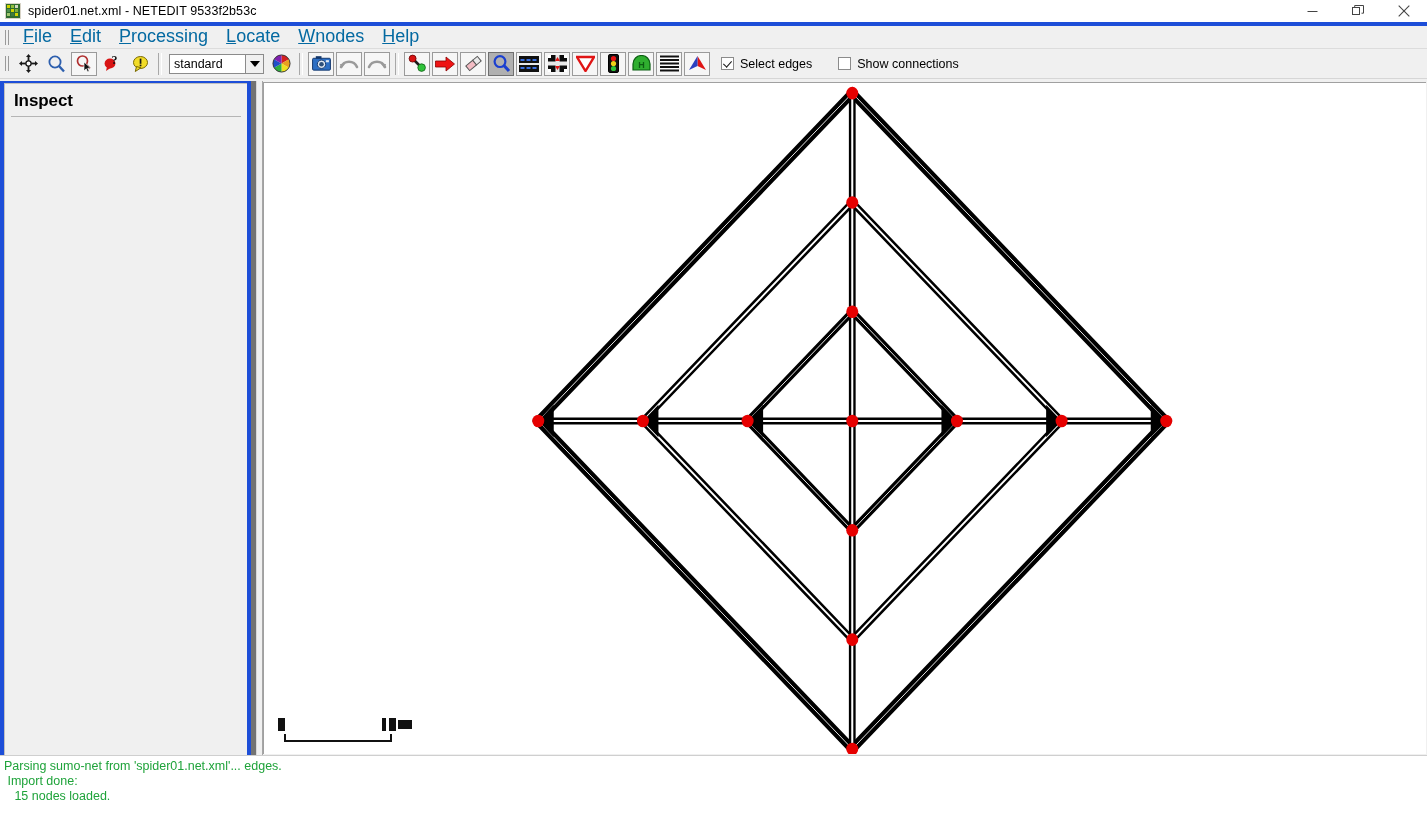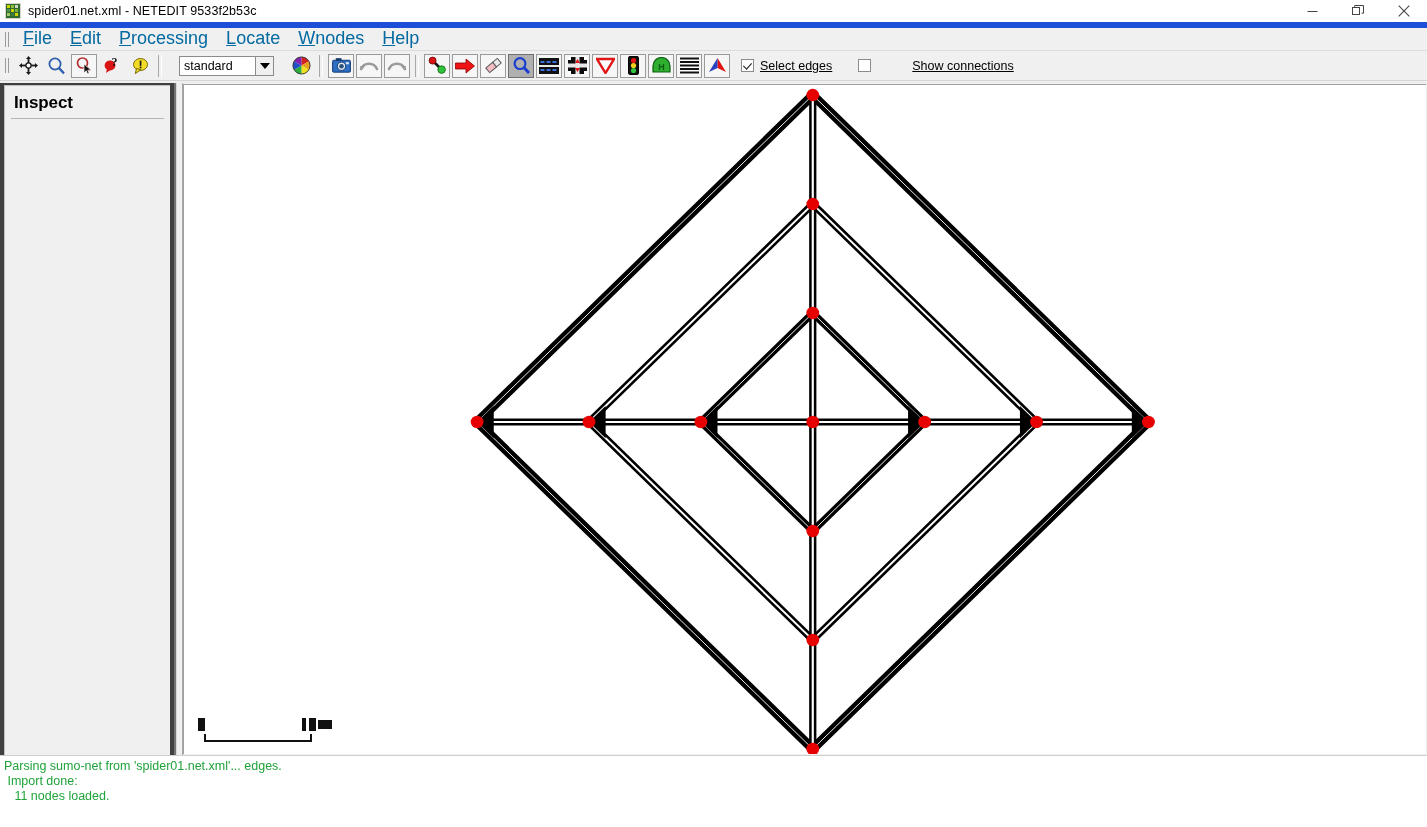--- a/index.html
+++ b/index.html
@@ -25,21 +25,21 @@
     flex-direction: column;
   }
 
   
   .titlebar {
     height: 22px;
     background: #ffffff;
     display: flex;
     align-items: center;
     flex: 0 0 auto;
-    border-bottom: 6px solid #1d4ed8;
+    border-bottom: 4px solid #1d4ed8;
   }
   .titlebar-icon {
     width: 16px;
     height: 16px;
     margin-left: 5px;
     margin-right: 7px;
     flex: 0 0 auto;
     position: relative;
   }
   .title-text {
@@ -141,21 +141,21 @@
   .tb-btn svg { display: block; }
 
   .combo {
     width: 95px;
     height: 20px;
     border: 1px solid #8b8b8b;
     background: #ffffff;
     display: flex;
     align-items: center;
     box-sizing: border-box;
-    margin: 0 13px;
+    margin: 0 3px;
     flex: 0 0 auto;
   }
   .combo-text {
     flex: 1 1 auto;
     padding-left: 4px;
     font-size: 12.5px;
     color: #000;
     white-space: nowrap;
     overflow: hidden;
   }
@@ -176,21 +176,20 @@
     border-right: 5px solid transparent;
     border-top: 6px solid #000;
   }
 
   .chk-wrap {
     display: flex;
     align-items: center;
     margin-left: 10px;
     flex: 0 0 auto;
     white-space: nowrap;
-    text-decoration: underline;
   }
   .chk-box {
     width: 13px;
     height: 13px;
     border: 1px solid #8b8b8b;
     background: #fff;
     box-sizing: border-box;
     position: relative;
     flex: 0 0 auto;
   }
@@ -214,27 +213,27 @@
   
   .body-area {
     flex: 1 1 auto;
     display: flex;
     min-height: 0;
     background: #f0f0f0;
     padding: 2px 0 0 0;
     box-sizing: border-box;
   }
   .sidebar {
-    width: 176px;
-    flex: 0 0 auto;
-    background: #404040;
+    width: 256px;
+    flex: 0 0 auto;
+    background: #1d4ed8;
     display: flex;
     flex-direction: column;
     box-sizing: border-box;
-    border-right: 2px solid #737373;
+    border-right: 5px solid #737373;
   }
   .sidebar-inner {
     margin: 2px 4px 0 4px;
     border: 1px solid #c0c0c0;
     border-bottom: none;
     border-right: none;
     background: #f0f0f0;
     flex: 1 1 auto;
     padding: 6px 6px 0 6px;
     box-sizing: border-box;
@@ -589,21 +588,21 @@
         <polygon points="9.5,1 18,15 9.5,11" fill="#e01414"></polygon>
         <polygon points="9.5,1 1,15 9.5,11" fill="#2a3fc0"></polygon>
       </svg>
         </span>
     </div>
 
     <div class="chk-wrap">
       <span class="chk-box checked"></span>
       <span class="chk-label">Select edges</span>
     </div>
-    <div class="chk-wrap" style="margin-left:26px;gap:35px;">
+    <div class="chk-wrap" style="margin-left:26px;">
       <span class="chk-box"></span>
       <span class="chk-label">Show connections</span>
     </div>
   </div>
 
   <div class="body-area">
 
     <div class="sidebar">
       <div class="sidebar-inner">
         <div class="panel-title">Inspect</div>
@@ -691,16 +690,16 @@
           <rect x="126" y="4" width="14" height="9" fill="#111"></rect>
           <polyline points="13,18 13,25 119,25 119,18" fill="none" stroke="#111" stroke-width="2"></polyline>
         </svg>
       </div>
     </div>
   </div>
 
   <div class="statusbar">
     <div class="log-line">Parsing sumo-net from 'spider01.net.xml'... edges.</div>
     <div class="log-line"> Import done:</div>
-    <div class="log-line">   11 nodes loaded.</div>
+    <div class="log-line">   15 nodes loaded.</div>
   </div>
 
 </div>
 
 </body></html>

